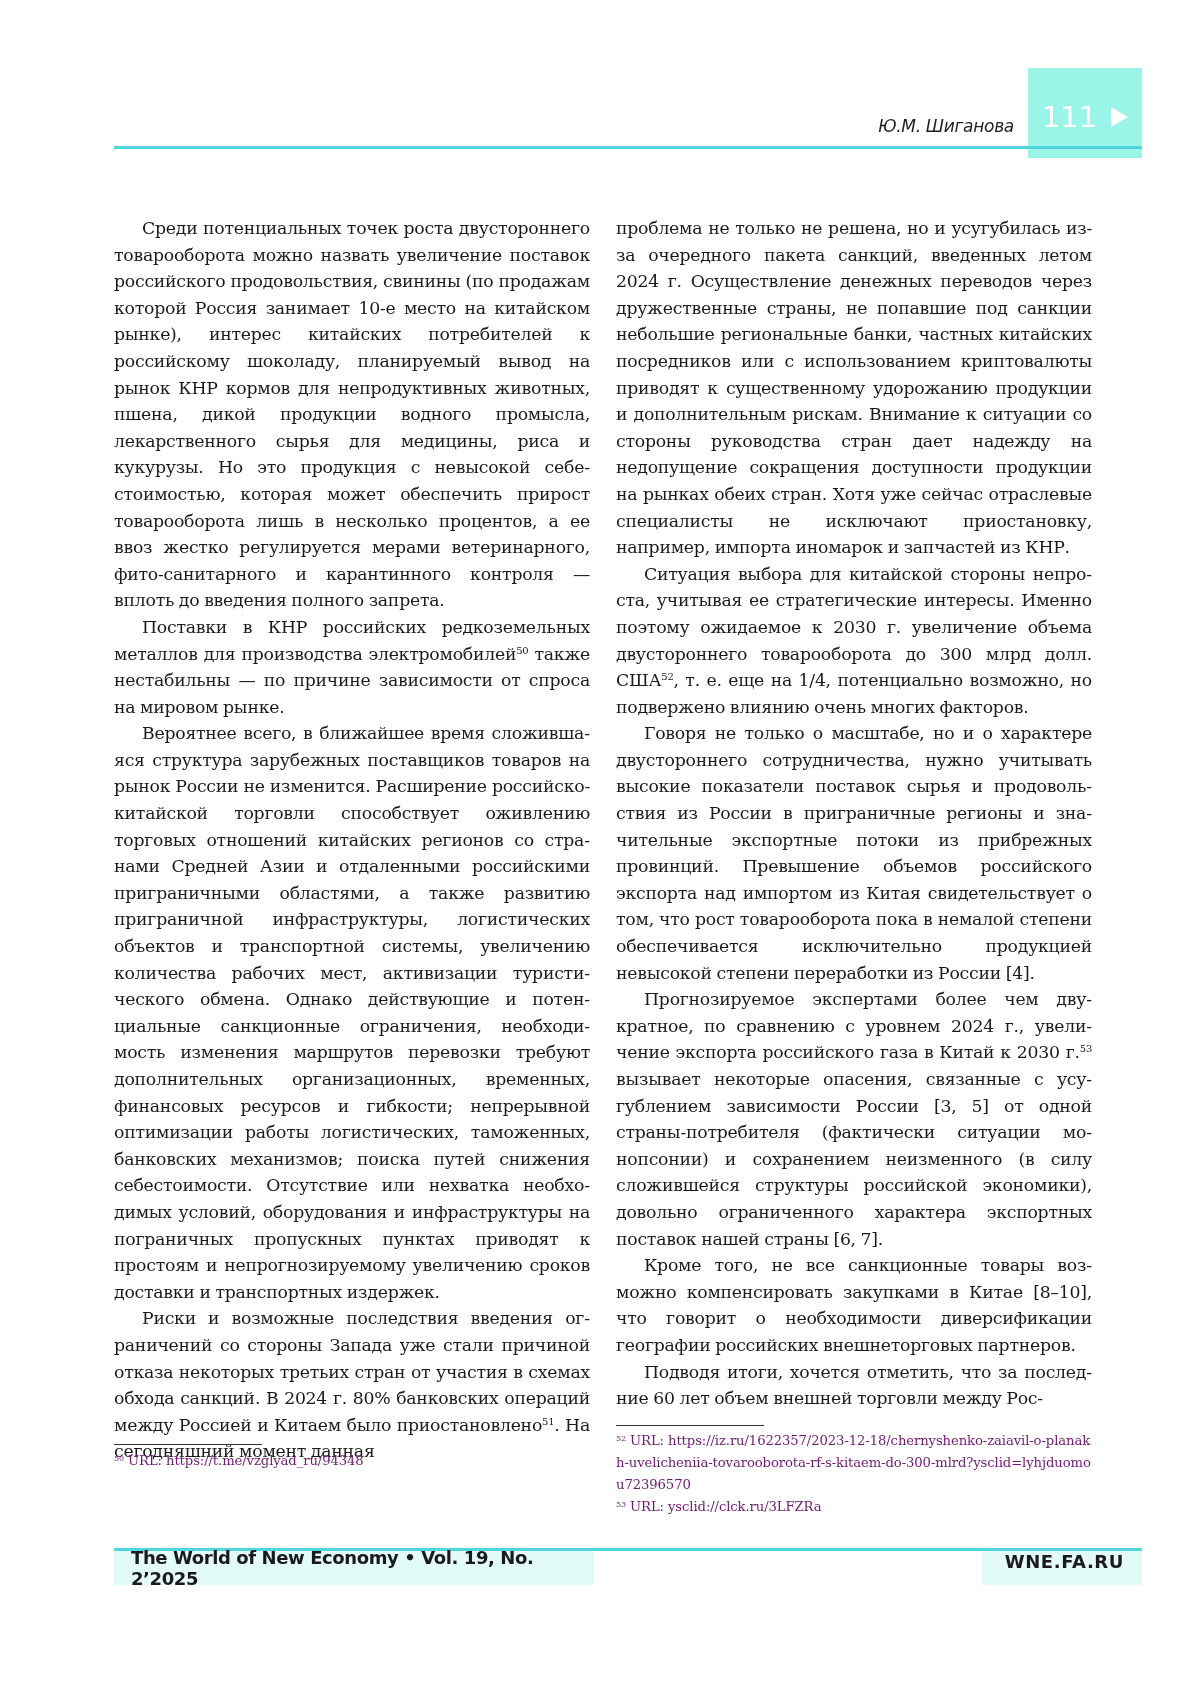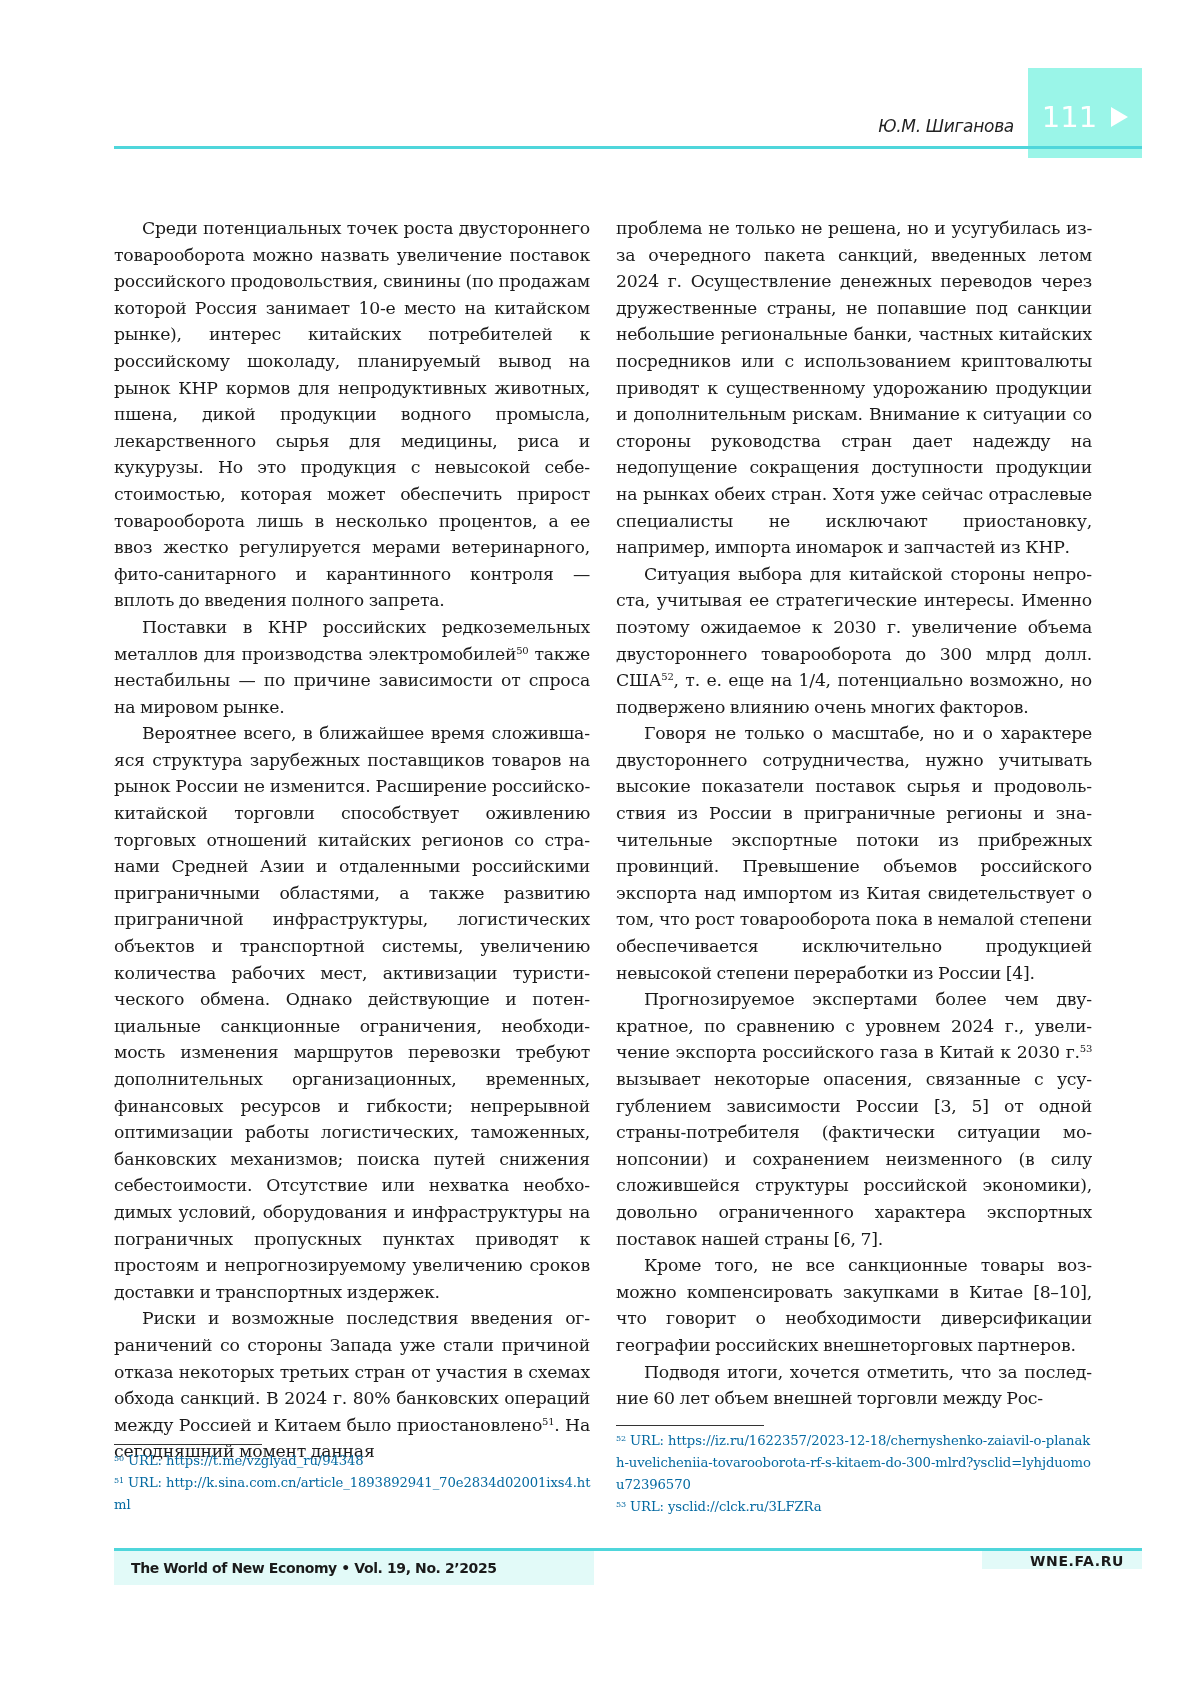--- a/index.html
+++ b/index.html
@@ -17,31 +17,31 @@
 
   .column { position: absolute; top: 188px; width: 476px; margin-top: 27px; }
   .col-left { left: 114px; }
   .col-right { left: 616px; top: 188px; }
   .para { margin: 0; font-size: 17.3px; line-height: 26.6px; text-align: justify; text-align-last: left;
           letter-spacing: -0.25px; word-spacing: -0.5px; hyphens: manual; }
   .para.indent { text-indent: 28px; }
   sup { font-size: 10px; line-height: 0; vertical-align: 6px; }
 
   .fn-rule { position: absolute; width: 148px; height: 1px; background: #333; }
-  .fn-block { position: absolute; width: 478px; font-size: 13.2px; line-height: 22px; color: #0369a1;
+  .fn-block { position: absolute; width: 478px; font-size: 13.2px; line-height: 22px; color: #701a75;
               letter-spacing: -0.1px; word-break: break-all; }
   .fn-block p { margin: 0; }
   .fn-block sup { font-size: 8px; vertical-align: 4px; }
 
   .footer-rule { position: absolute; left: 114px; top: 1548px; width: 1028px; height: 3px; background: #4fd6db; }
   .footer-left { position: absolute; left: 114px; top: 1551px; width: 480px; height: 34px; background: #e2faf8;
                  display: flex; align-items: center; }
-  .footer-right { position: absolute; left: 982px; top: 1551px; width: 160px; height: 18px; background: #e2faf8;
-                  display: flex; align-items: flex-end; justify-content: flex-end; }
-  .footer-text { font-family: "DejaVu Sans", "Liberation Sans", sans-serif; font-weight: bold; font-size: 14px; color: #1a1a1a;
+  .footer-right { position: absolute; left: 982px; top: 1551px; width: 160px; height: 34px; background: #e2faf8;
+                  display: flex; align-items: flex-start; justify-content: flex-end; }
+  .footer-text { font-family: "DejaVu Sans", "Liberation Sans", sans-serif; font-weight: bold; font-size: 18px; color: #1a1a1a;
                  letter-spacing: -0.4px; }
   .footer-left .footer-text { padding-left: 17px; }
   .footer-right .footer-text { padding-right: 18px; letter-spacing: 0.6px; }
 </style>
 </head>
 <body>
 
 <div>
   <div class="header-author">Ю.М. Шиганова</div>
   <div class="page-box">
@@ -63,21 +63,20 @@
   <p class="para indent"><span>Ситуация выбора для китайской стороны непро­ста, учитывая ее стратегические интересы. Именно поэтому ожидаемое к 2030 г. увеличение объема двустороннего товарооборота до 300 млрд долл. США</span><sup>52</sup><span>, т. е. еще на 1/4, потенциально возможно, но подвержено влиянию очень многих факторов.</span></p>
   <p class="para indent">Говоря не только о масштабе, но и о характере двустороннего сотрудничества, нужно учитывать высокие показатели поставок сырья и продоволь­ствия из России в приграничные регионы и зна­чительные экспортные потоки из прибрежных провинций. Превышение объемов российского экспорта над импортом из Китая свидетельствует о том, что рост товарооборота пока в немалой сте­пени обеспечивается исключительно продукцией невысокой степени переработки из России [4].</p>
   <p class="para indent"><span>Прогнозируемое экспертами более чем дву­кратное, по сравнению с уровнем 2024 г., увели­чение экспорта российского газа в Китай к 2030 г.</span><sup>53</sup> <span>вызывает некоторые опасения, связанные с усу­гублением зависимости России [3, 5] от одной страны-потребителя (фактически ситуации мо­нопсонии) и сохранением неизменного (в силу сложившейся структуры российской экономики), довольно ограниченного характера экспортных поставок нашей страны [6, 7].</span></p>
   <p class="para indent">Кроме того, не все санкционные товары воз­можно компенсировать закупками в Китае [8–10], что говорит о необходимости диверсификации географии российских внешнеторговых партнеров.</p>
   <p class="para indent">Подводя итоги, хочется отметить, что за послед­ние 60 лет объем внешней торговли между Рос-</p>
 </div>
 
 <div class="fn-rule" style="left:114px; top:1444px;"></div>
 <div class="fn-block" style="left:114px; top:1450px;">
   <p><sup>50</sup> <span>URL: https://t.me/vzglyad_ru/94348</span></p>
-  <p><sup>51</sup> <span>URL: http://k.sina.com.cn/article_1893892941_70e2834d02001ixs4.html</span></p>
 </div>
 
 <div class="fn-rule" style="left:616px; top:1425px;"></div>
 <div class="fn-block" style="left:616px; top:1430px; width:480px;">
   <p><sup>52</sup> <span>URL: https://iz.ru/1622357/2023-12-18/chernyshenko-zaiavil-o-planakh-uvelicheniia-tovarooborota-rf-s-kitaem-do-300-mlrd?ysclid=lyhjduomou72396570</span></p>
   <p><sup>53</sup> <span>URL: ysclid://clck.ru/3LFZRa</span></p>
 </div>
 
 <div class="footer-rule"></div>
 <div class="footer-left">

